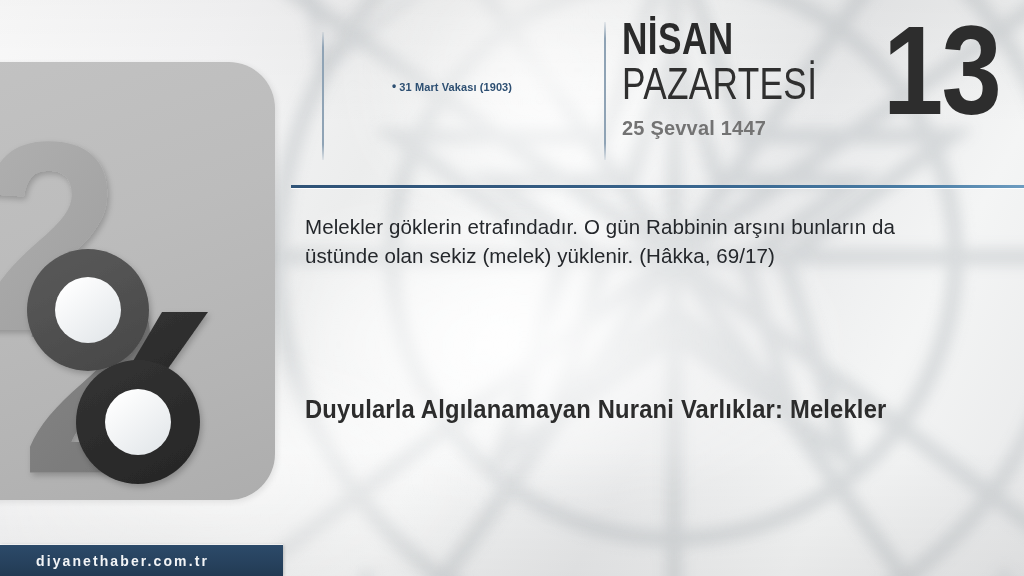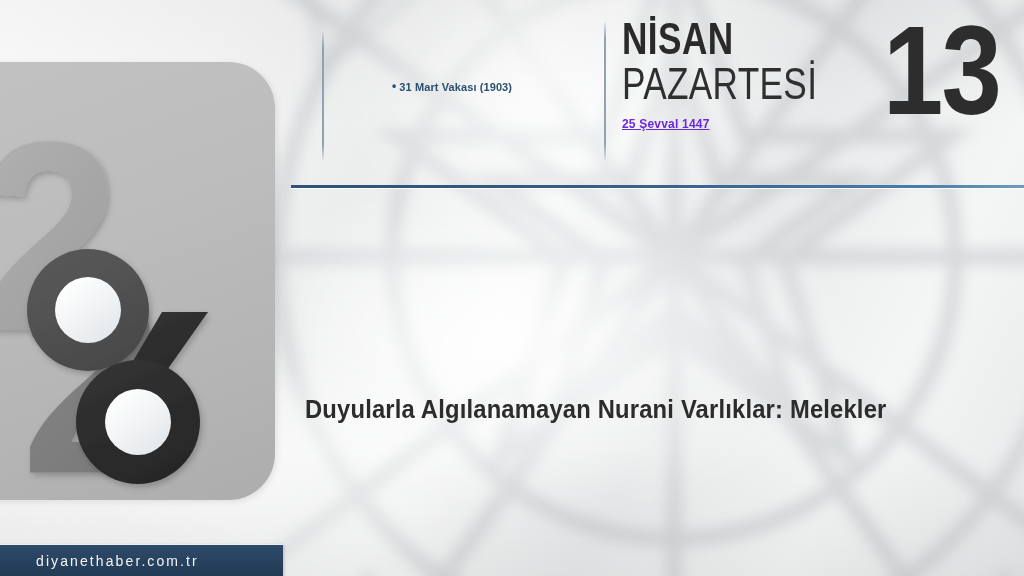--- a/index.html
+++ b/index.html
@@ -148,25 +148,24 @@
     line-height: 1.02;
     font-weight: normal;
     color: #2f2f2f;
     letter-spacing: 0.4px;
     transform: scaleX(0.80);
     transform-origin: left top;
     margin-top: 2px;
   }
   .hijri-date {
     margin-top: 10px;
-    font-size: 12px;
-    font-weight: bold;
-    color: #6d28d9;
+    font-size: 20px;
+    font-weight: bold;
+    color: #737373;
     letter-spacing: 0.2px;
-    text-decoration: underline;
   }
 
   .day-number {
     position: absolute;
     right: 24px;
     top: 8px;
     font-family: "Liberation Sans Narrow", "Liberation Sans", sans-serif;
     font-size: 126px;
     line-height: 1;
     font-weight: bold;
@@ -222,21 +221,21 @@
     height: 31px;
     background: linear-gradient(180deg, #2c4a69 0%, #27425e 55%, #223a53 100%);
     box-shadow: 0 -1px 0 rgba(255,255,255,0.6), 1px 0 3px rgba(0,0,0,0.2);
     display: flex;
     align-items: center;
   }
   .site-bar-text {
     margin-left: 36px;
     color: #f2f4f6;
     font-size: 14px;
-    font-weight: normal;
+    font-weight: bold;
     letter-spacing: 2.1px;
   }
 </style>
 </head>
 <body>
 
 <div id="page">
 
   <div class="bg-base"></div>
 
@@ -327,19 +326,20 @@
   <div class="month-block">
     <div class="month-name">NİSAN</div>
     <div class="weekday-name">PAZARTESİ</div>
     <div class="hijri-date">25 Şevval 1447</div>
   </div>
 
   <div class="day-number">13</div>
 
   <div class="hdivider"></div>
 
+  <div class="verse">Melekler göklerin etrafındadır. O gün Rabbinin arşını bunların da üstünde olan sekiz (melek) yüklenir. (Hâkka, 69/17)</div>
   <div class="topic-title">Duyularla Algılanamayan Nurani Varlıklar: Melekler</div>
 
   <div class="site-bar">
     <span class="site-bar-text">diyanethaber.com.tr</span>
   </div>
 
 </div>
 
 </body></html>

